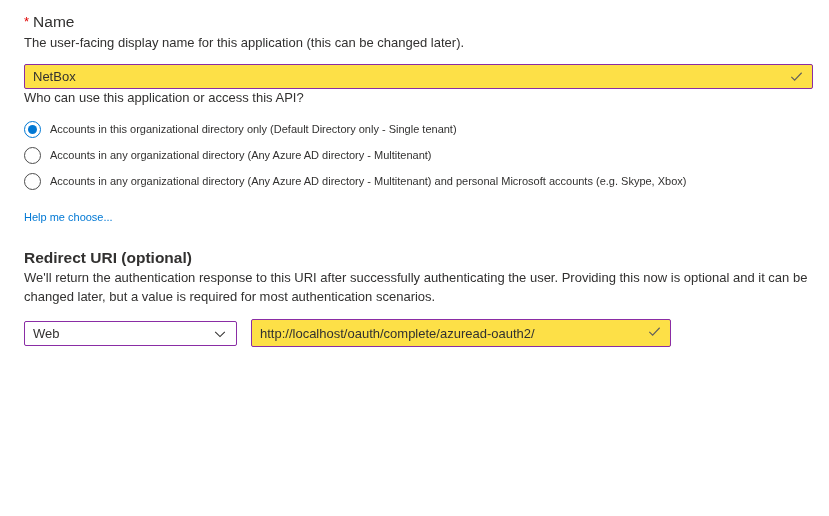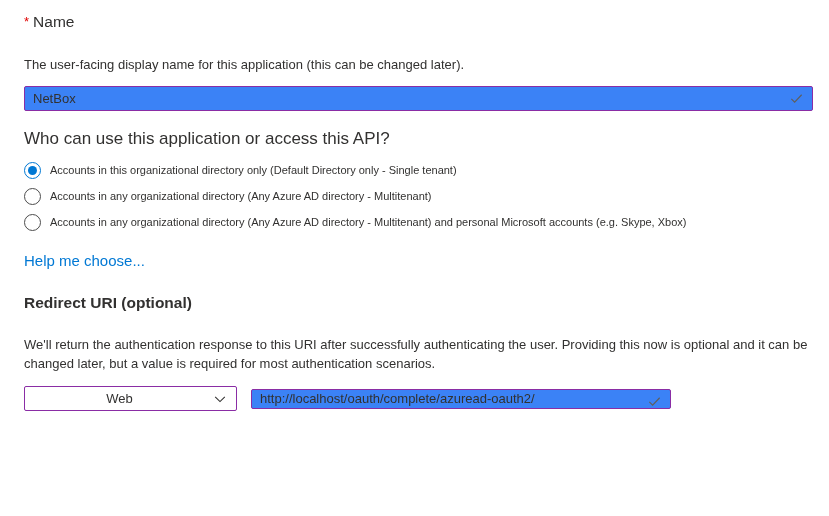--- a/index.html
+++ b/index.html
@@ -21,50 +21,50 @@
     color: #e00000;
     font-size: 13px;
     margin-right: 4px;
     position: relative;
     top: -1px;
   }
   .desc-text {
     font-size: 13px;
     color: #323130;
     line-height: 19px;
-    margin-top: 22px;
+    margin-top: 0;
     max-width: 797px;
   }
 
   
   .field-wrap { position: relative; margin-top: 12px; }
   .text-input {
     width: 100%;
     height: 25px;
     border: 1px solid #8a2da5;
     border-radius: 2px;
-    background: #3b82f6;
+    background: #fde047;
     font-family: "Liberation Sans", "DejaVu Sans", sans-serif;
     font-size: 13px;
     color: #323130;
     padding: 0 28px 0 8px;
     outline: none;
   }
   .input-check {
     position: absolute;
     right: 9px;
     top: 5px;
     width: 15px;
     height: 15px;
     pointer-events: none;
   }
 
   
   .account-types-title { margin-top: 42px; }
-  .question-text { margin-top: 19px; font-size: 17px; line-height: 18px; }
+  .question-text { font-size: 13px; line-height: 18px; }
 
   
   .radio-group { margin-top: 9px; }
   .radio-row {
     display: flex;
     align-items: center;
     height: 26px;
     cursor: pointer;
   }
   .radio-circle {
@@ -79,21 +79,21 @@
     justify-content: center;
   }
   .radio-row.selected .radio-circle { border-color: #0078d4; }
   .radio-dot { width: 9px; height: 9px; border-radius: 50%; background: transparent; }
   .radio-row.selected .radio-dot { background: #0078d4; }
   .radio-label { font-size: 11px; margin-left: 9px; line-height: 17px; white-space: nowrap; }
 
   .help-link {
     display: inline-block;
     margin-top: 17px;
-    font-size: 15px;
+    font-size: 11px;
     color: #0078d4;
     text-decoration: none;
     cursor: pointer;
   }
 
   .redirect-title { margin-top: 22px; font-weight: bold; }
 
   
   .uri-row { display: flex; margin-top: 13px; align-items: center; }
   .dropdown {
@@ -103,37 +103,36 @@
     border: 1px solid #8a2da5;
     border-radius: 2px;
     background: #ffffff;
     display: flex;
     align-items: center;
     padding: 0 30px 0 8px;
     font-size: 13px;
     color: #323130;
     cursor: pointer;
     flex: 0 0 213px;
-    justify-content: center;
   }
   .dropdown-chevron {
     position: absolute;
     right: 9px;
     top: 5px;
     width: 14px;
     height: 14px;
     pointer-events: none;
   }
   .uri-field-wrap {
     position: relative;
     margin-left: 14px;
     width: 420px;
     flex: 0 0 420px;
   }
-  .uri-field-wrap .text-input { height: 20px; margin-top: 0; }
+  .uri-field-wrap .text-input { height: 28px; margin-top: 0; }
 </style>
 </head>
 <body>
 
 <div class="page">
 
   
   <div class="section-title">
     <span class="required-marker">*</span><span>Name</span>
   </div>

